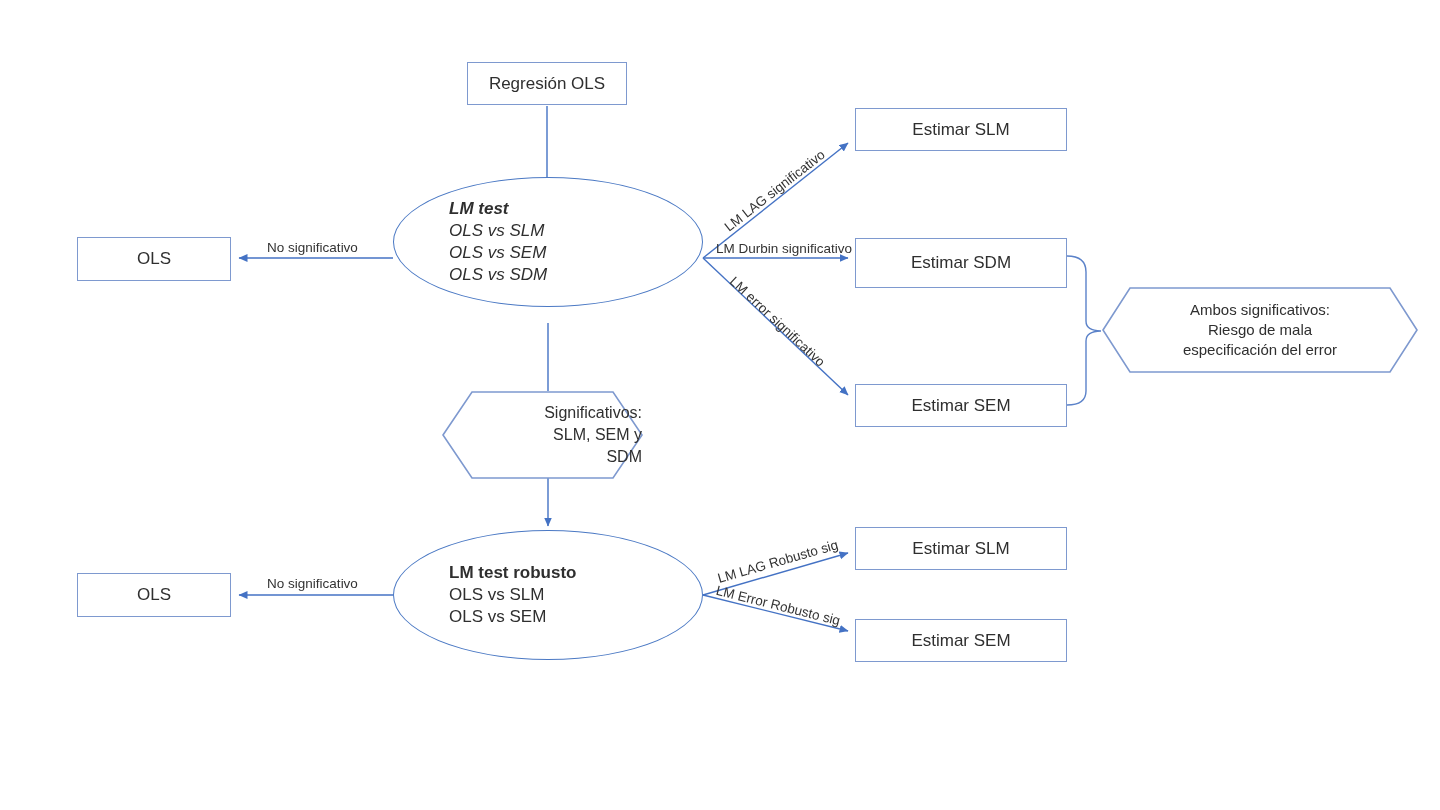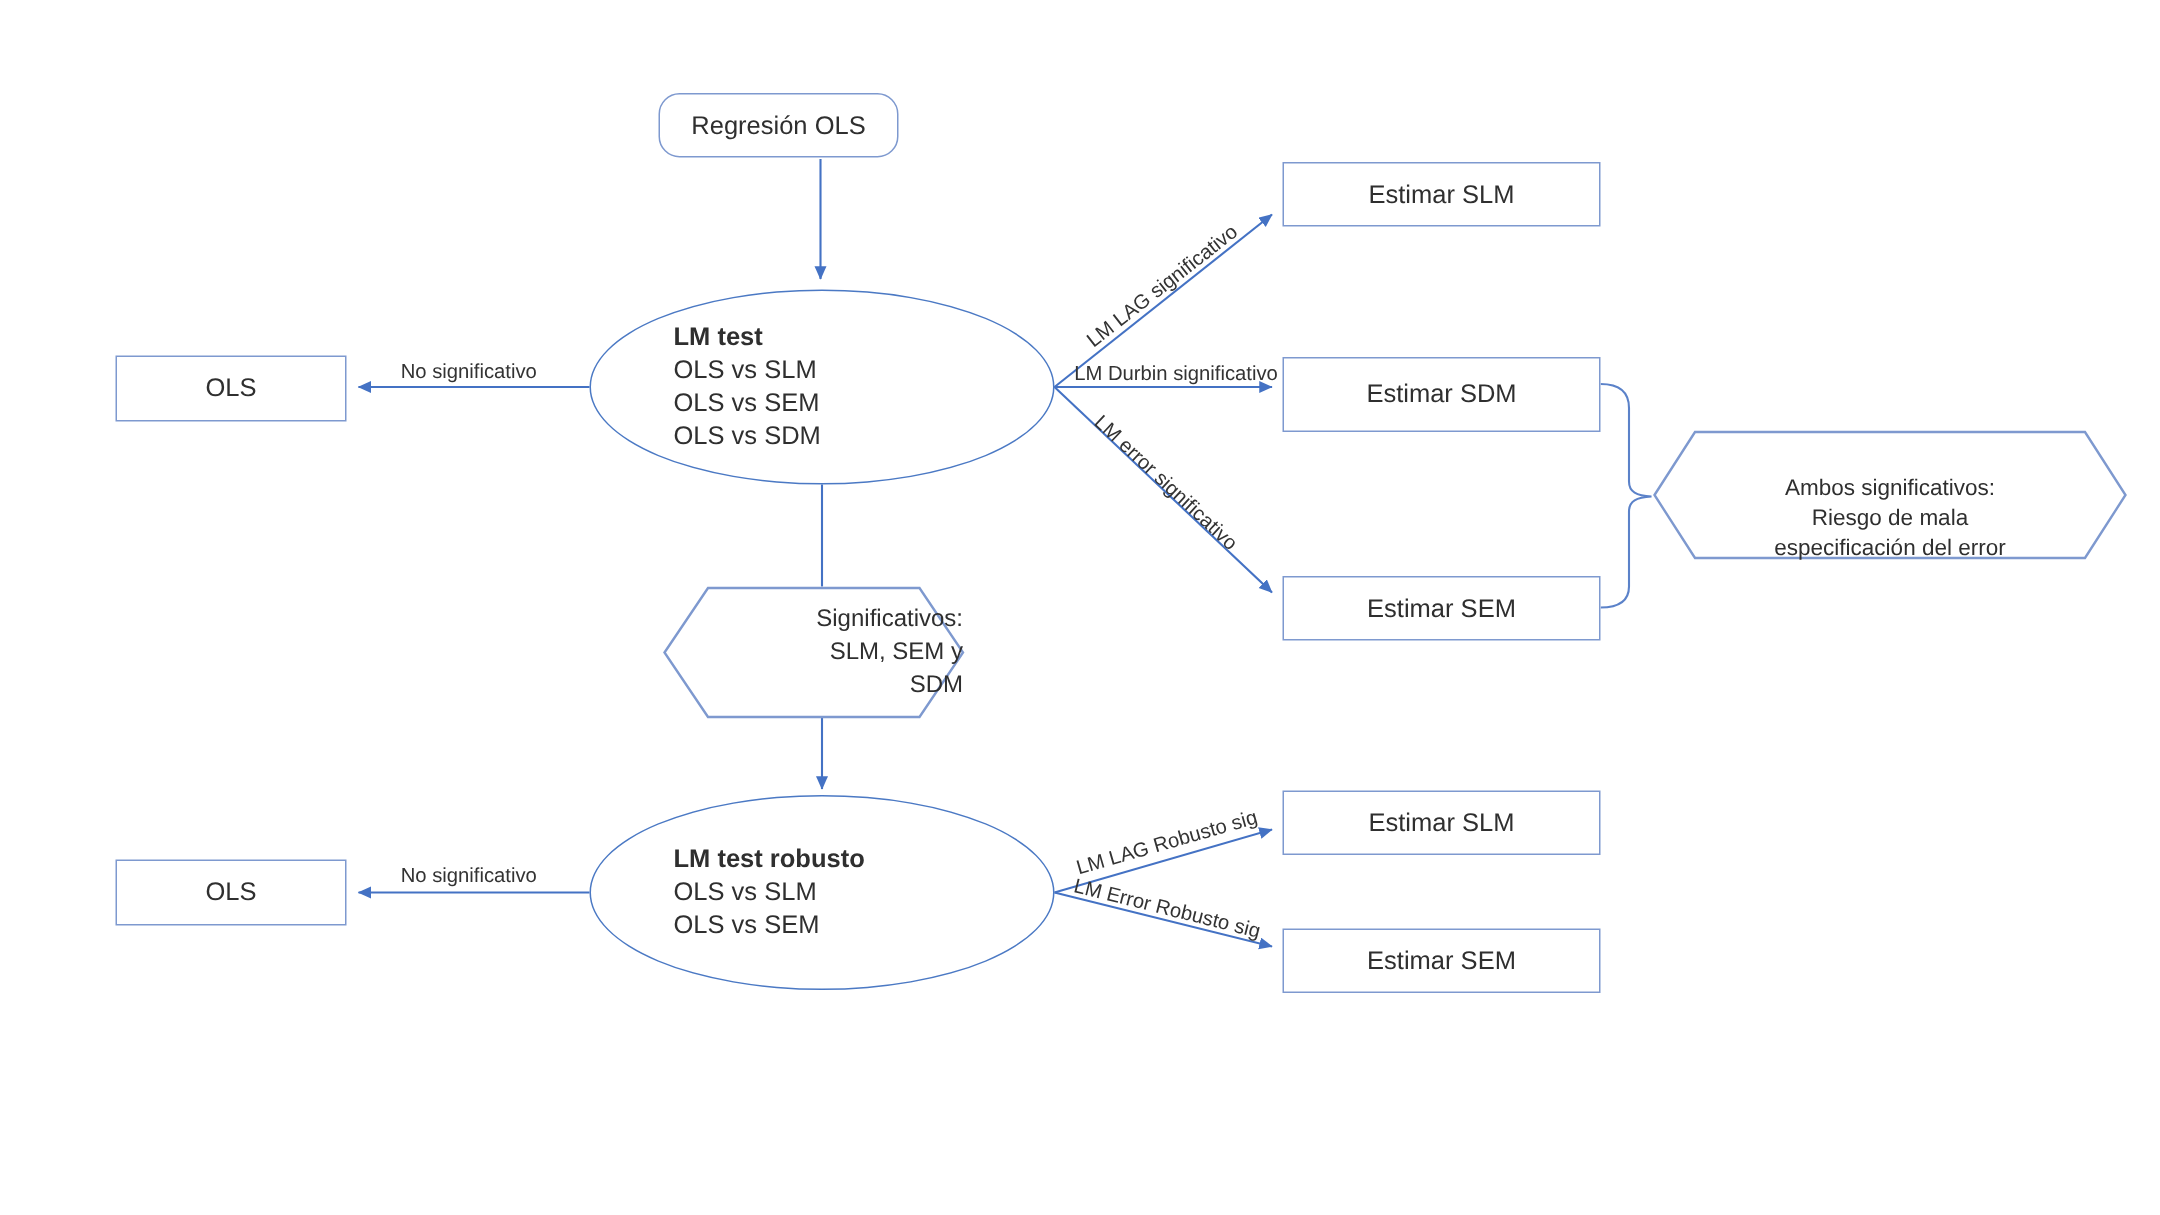--- a/index.html
+++ b/index.html
@@ -84,25 +84,25 @@
     <line x1="703" y1="595" x2="848" y2="631" stroke="#4472c4" stroke-width="1.4" marker-end="url(#arr)"></line>
 
     <path d="M 1067 256 C 1079 256 1086 261 1086 272 L 1086 321 C 1086 328 1091 330.5 1101 331
              C 1091 331.5 1086 334 1086 341 L 1086 391 C 1086 401 1079 405 1067 405" fill="none" stroke="#5b82c9" stroke-width="1.4"></path>
 
     <polygon points="443,435 472,392 613,392 642,435 613,478 472,478" fill="#ffffff" stroke="#7e99cf" stroke-width="1.6"></polygon>
 
     <polygon points="1103,330 1130,288 1390,288 1417,330 1390,372 1130,372" fill="#ffffff" stroke="#7e99cf" stroke-width="1.6"></polygon>
   </svg>
 
-  <div class="node box" style="left:439px;top:62px;width:160px;height:43px;border-radius:14px;">
+  <div class="node box" style="left:467px;top:62px;width:160px;height:43px;">
     <span>Regresión OLS</span>
   </div>
 
-  <div class="node ellipse" style="left:393px;top:193px;width:310px;height:130px;">
+  <div class="node ellipse" style="left:393px;top:177px;width:310px;height:130px;font-style:italic;">
     <div class="ellipse-text">
       <span class="node-title">LM test</span>
       <span>OLS vs SLM</span>
       <span>OLS vs SEM</span>
       <span>OLS vs SDM</span>
     </div>
   </div>
 
   <div class="node box" style="left:77px;top:237px;width:154px;height:44px;">
     <span>OLS</span>
@@ -113,21 +113,21 @@
   </div>
 
   <div class="node box" style="left:855px;top:238px;width:212px;height:50px;">
     <span>Estimar SDM</span>
   </div>
 
   <div class="node box" style="left:855px;top:384px;width:212px;height:43px;">
     <span>Estimar SEM</span>
   </div>
 
-  <div class="hex-label right" style="left:1103px;top:288px;width:314px;height:84px;margin-top:16px;">
+  <div class="hex-label right" style="left:1103px;top:288px;width:314px;height:84px;">
     <span>Ambos significativos:</span>
     <span>Riesgo de mala</span>
     <span>especificación del error</span>
   </div>
 
   <div class="hex-label mid" style="left:443px;top:392px;width:199px;height:86px;">
     <span>Significativos:</span>
     <span>SLM, SEM y</span>
     <span>SDM</span>
   </div>

